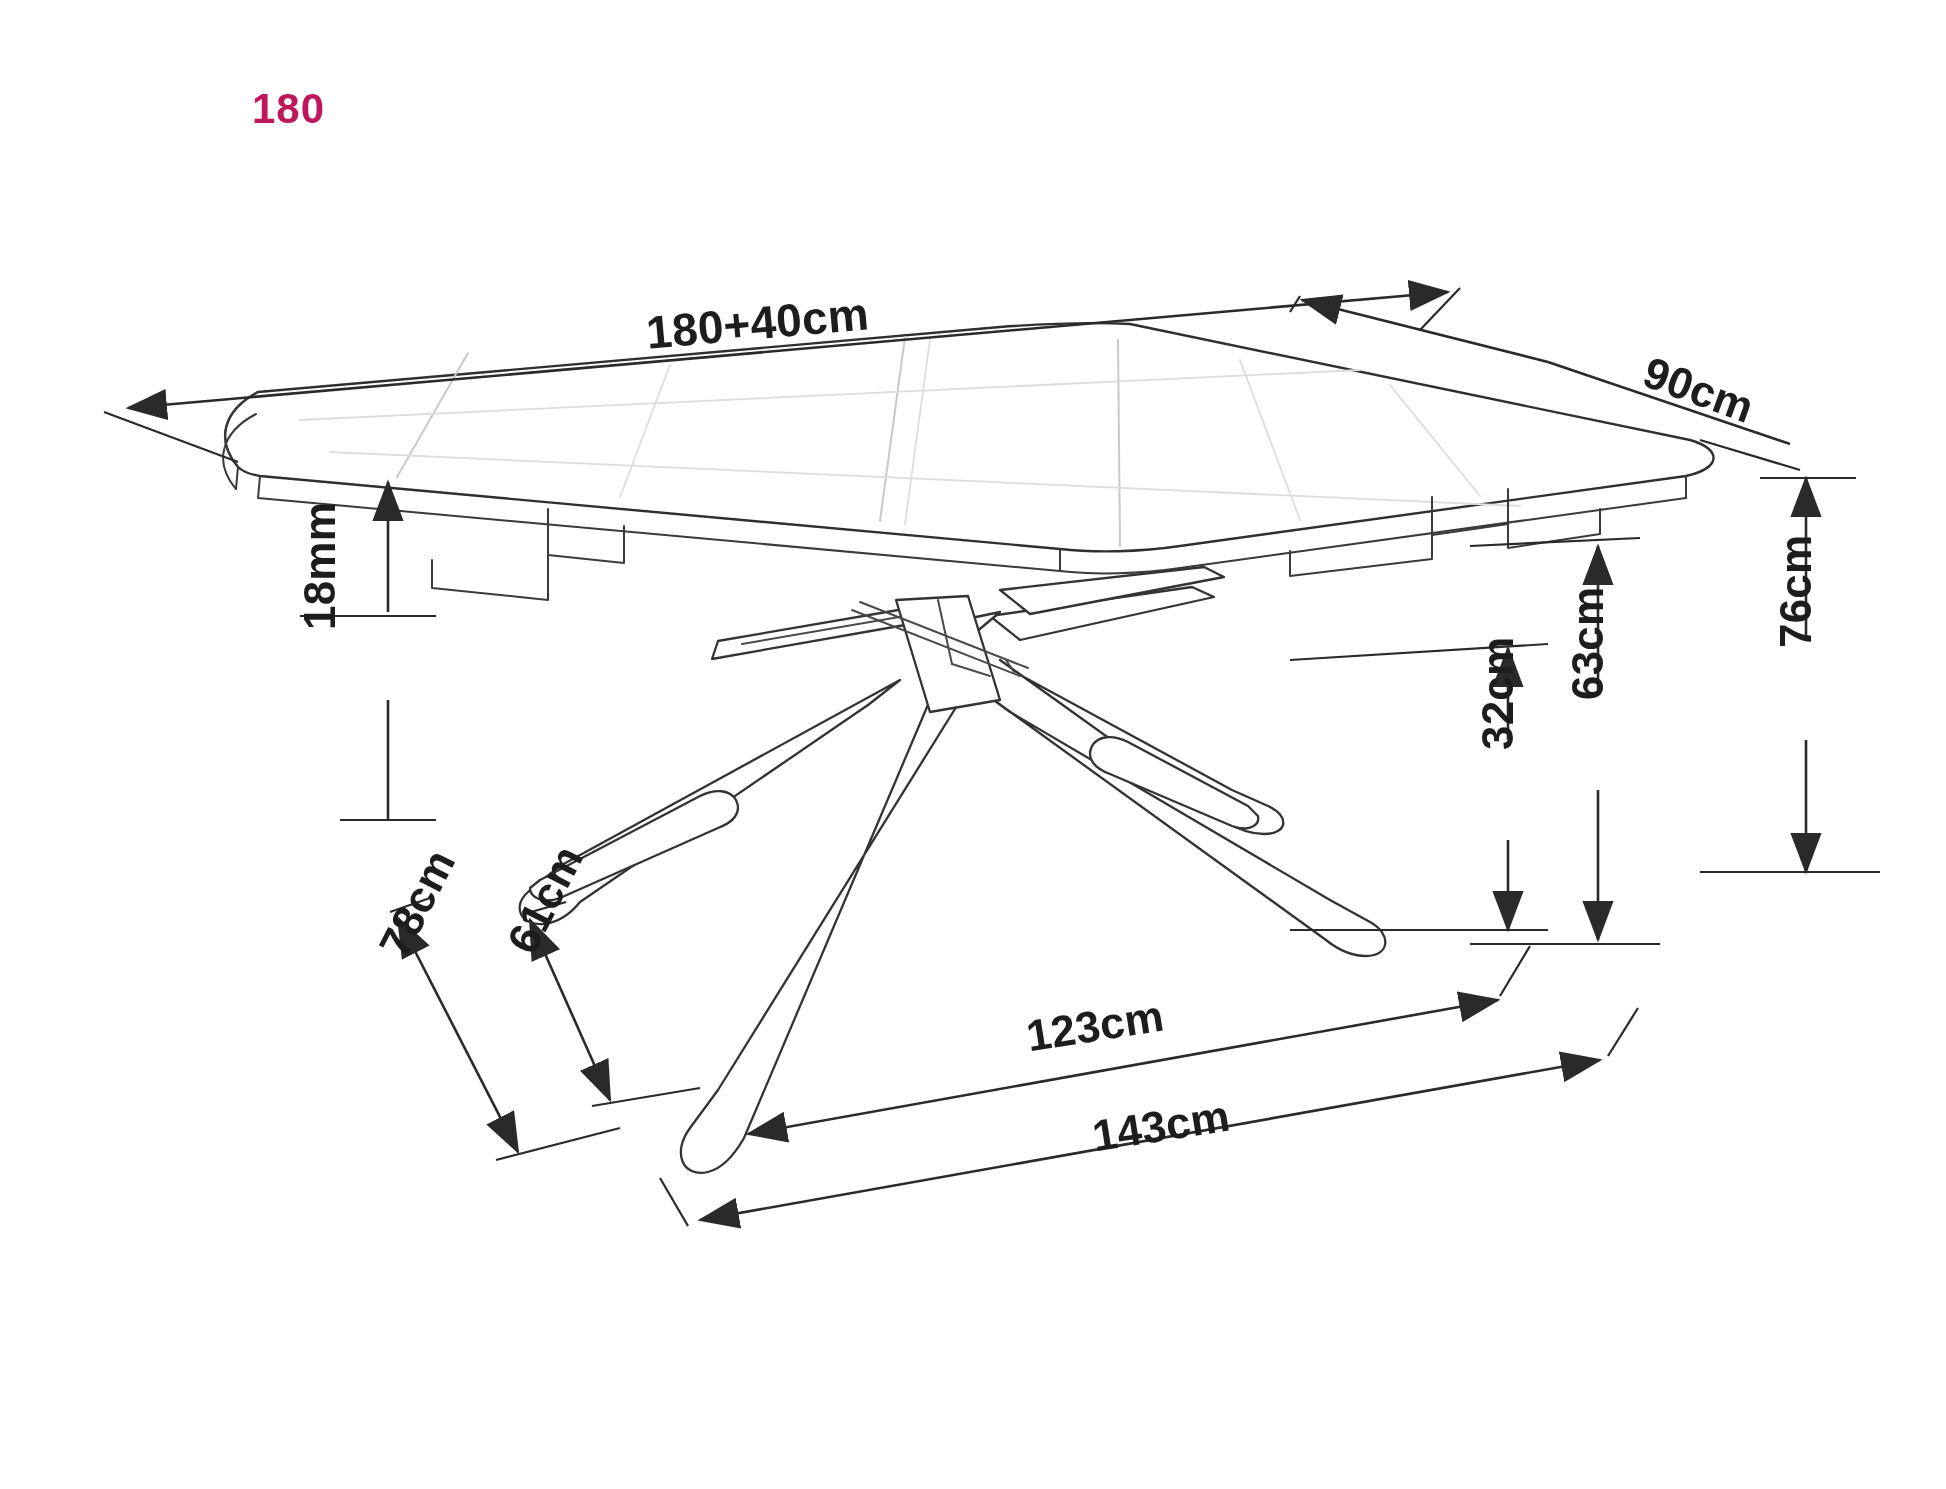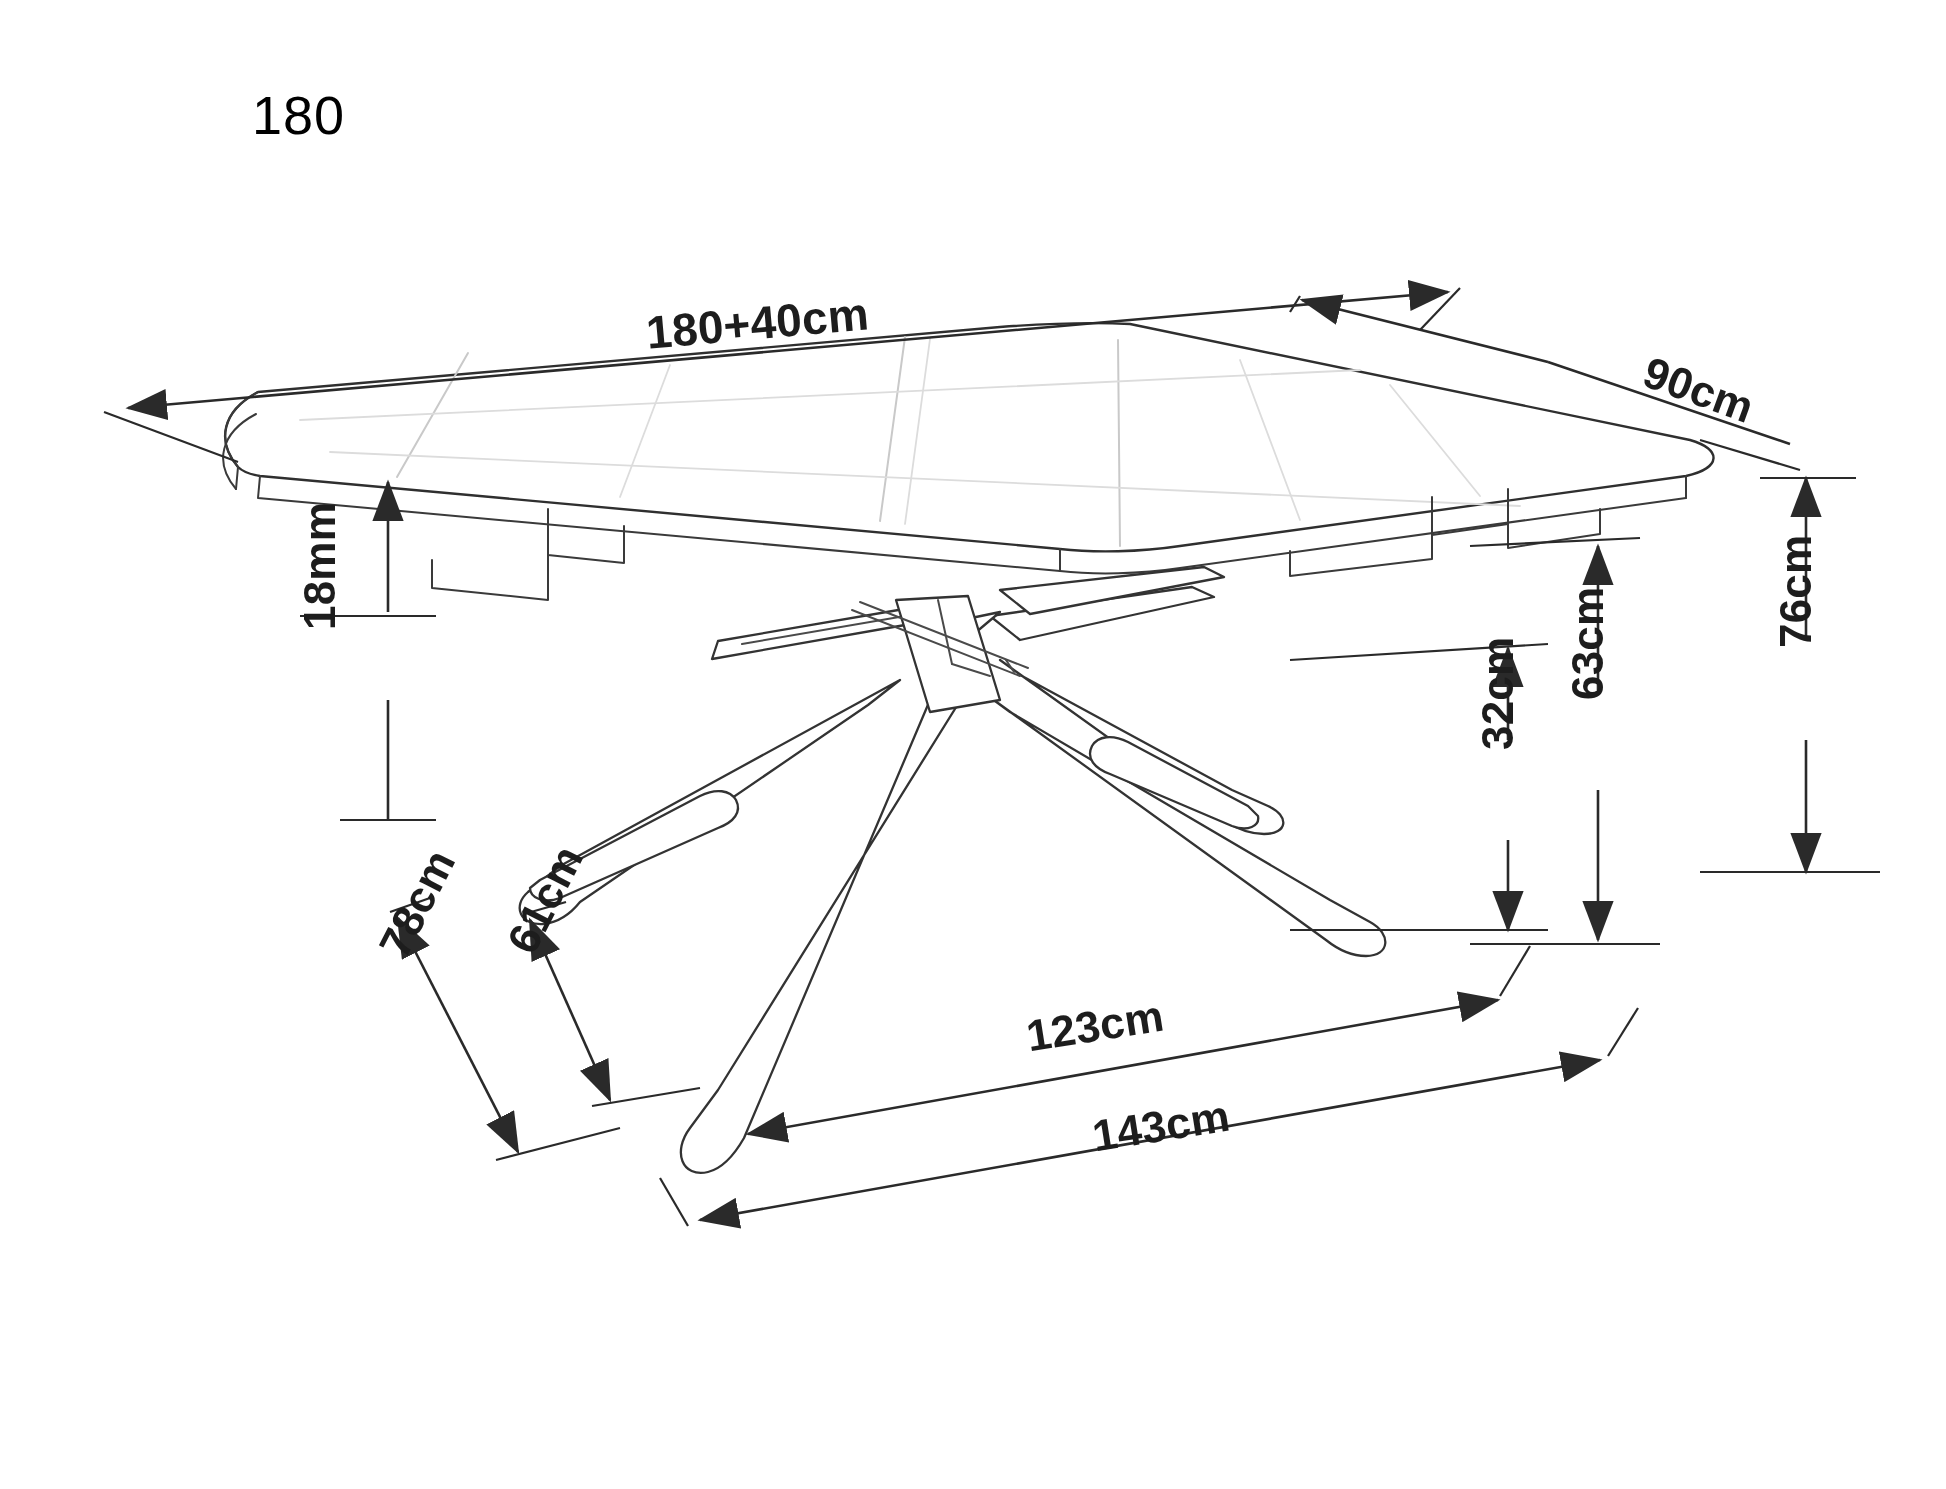--- a/index.html
+++ b/index.html
@@ -89,23 +89,23 @@
     color: #1d1d1d;
     white-space: nowrap;
     letter-spacing: 0.2px;
     transform-origin: 50% 50%;
     line-height: 1;
   }
   #title-label {
     position: absolute;
     left: 252px;
     top: 88px;
-    font-size: 54px;
-    font-weight: 400;
-    color: #000000;
+    font-size: 42px;
+    font-weight: 700;
+    color: #be185d;
     letter-spacing: 1px;
     line-height: 1;
   }
 </style>
 </head>
 <body>
 
 <div id="drawing-root">
 
   <svg class="canvas" viewBox="0 0 1946 1489" xmlns="http://www.w3.org/2000/svg">

